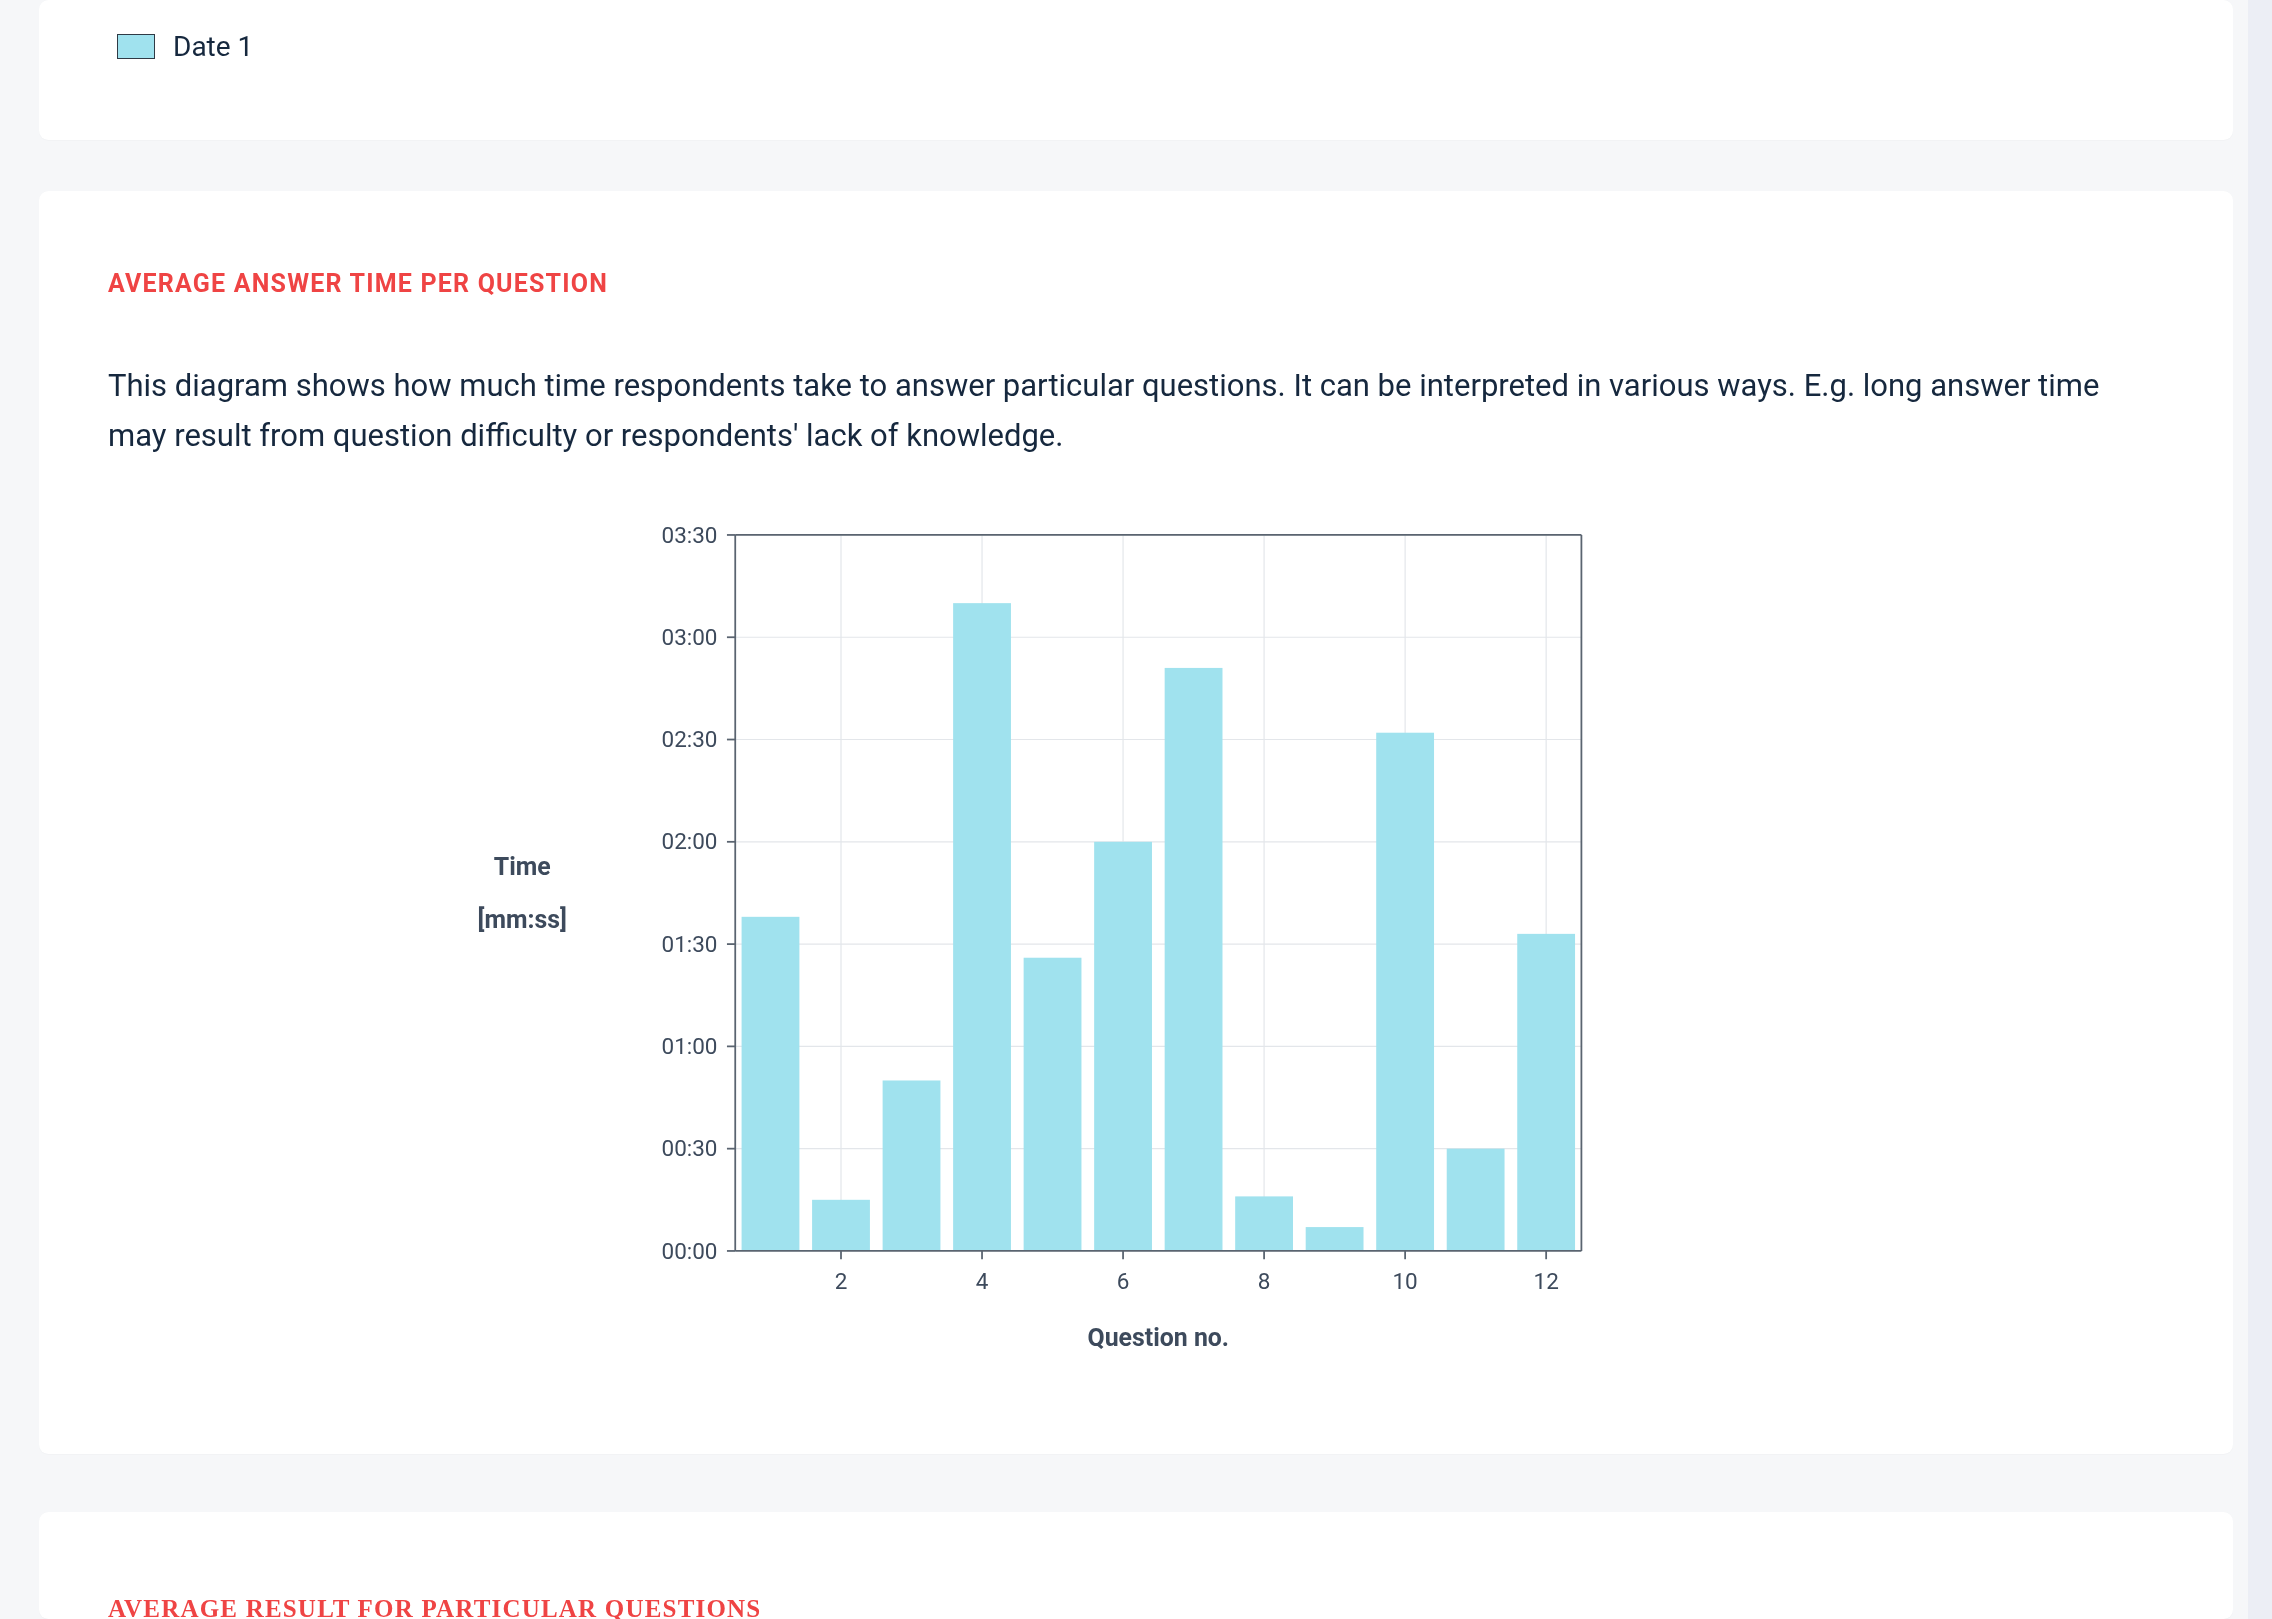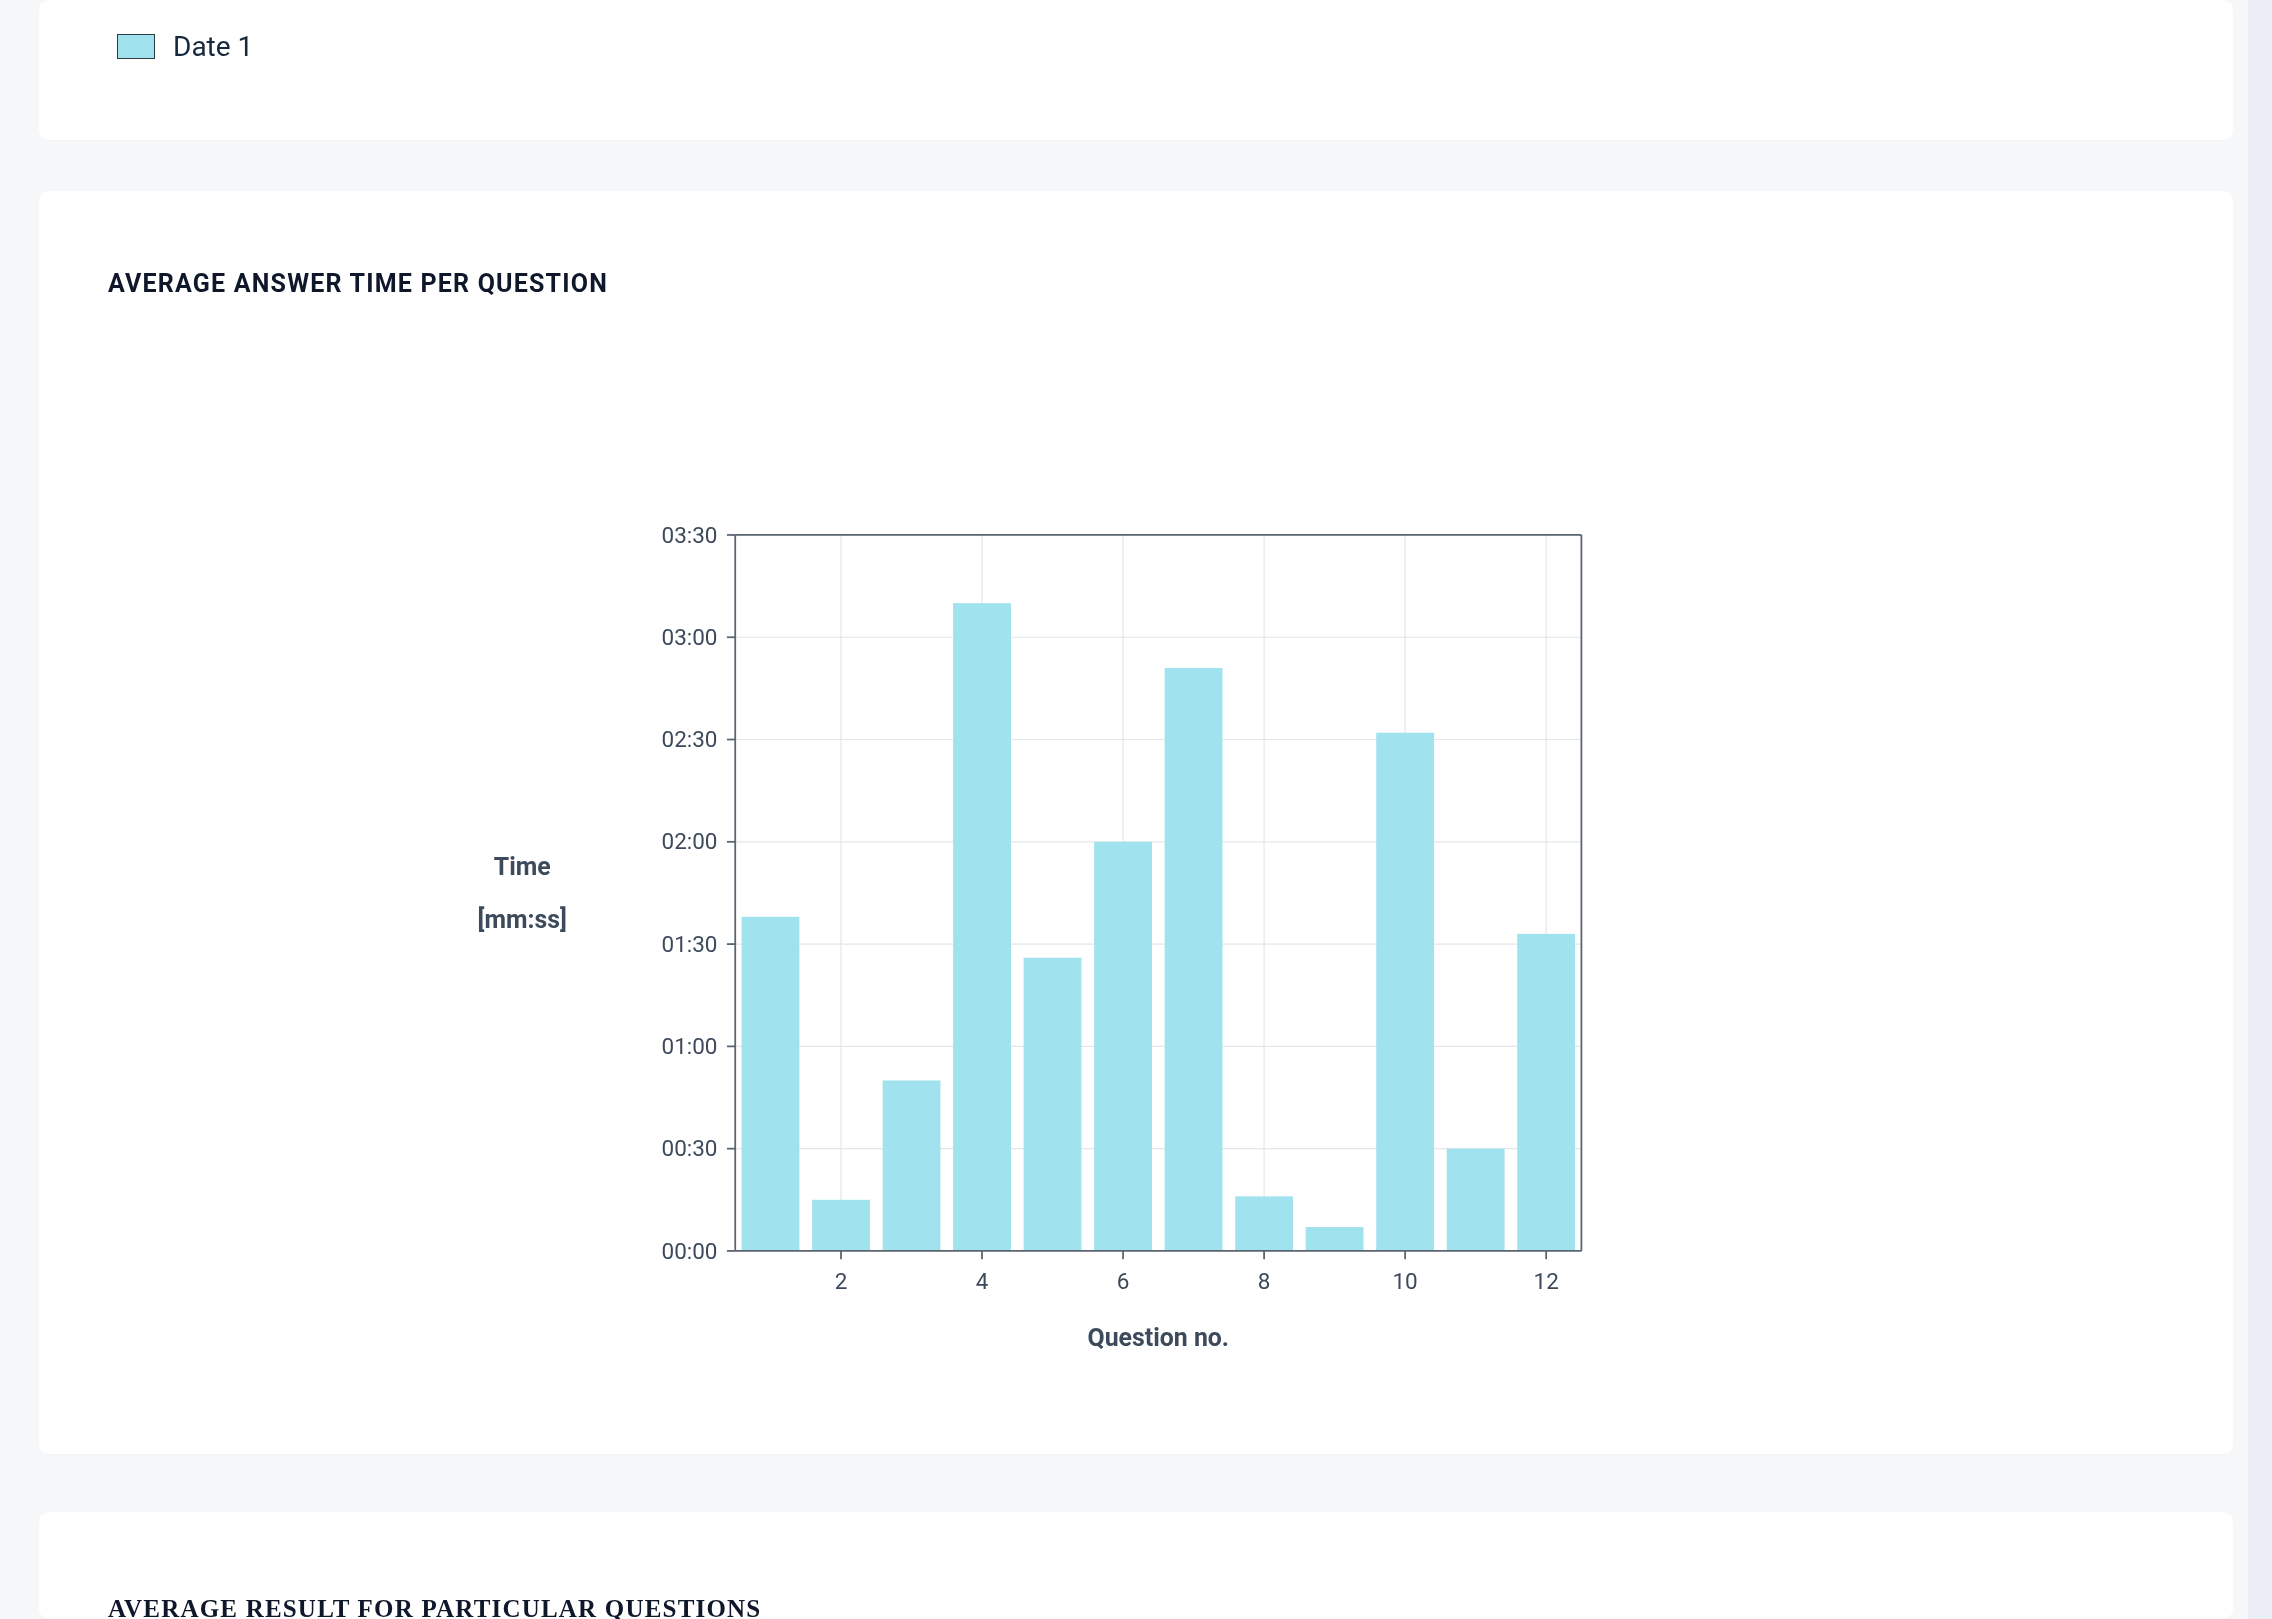--- a/index.html
+++ b/index.html
@@ -44,21 +44,21 @@
     color: #16283e;
   }
 
   .section-title {
     position: absolute;
     left: 69px;
     top: 78px;
     font-size: 25px;
     font-weight: 700;
     letter-spacing: 1.2px;
-    color: #0f172a;
+    color: #ef4444;
   }
   .card3 .section-title { top: 83px; font-family: Liberation Serif, serif; }
 
   .section-desc {
     position: absolute;
     left: 69px;
     right: 69px;
     top: 170px;
     font-size: 31px;
     line-height: 1.62;
@@ -91,20 +91,21 @@
 
 <div class="card card1">
   <div class="legend-row">
     <div class="legend-swatch"></div>
     <div class="legend-label">Date 1</div>
   </div>
 </div>
 
 <div class="card card2">
   <div class="section-title">AVERAGE ANSWER TIME PER QUESTION</div>
+  <div class="section-desc">This diagram shows how much time respondents take to answer particular questions. It can be interpreted in various ways. E.g. long answer time may result from question difficulty or respondents' lack of knowledge.</div>
 
   <div class="chart-wrap">
     <svg id="chart-svg" class="chart-svg" width="1574" height="900" viewBox="0 0 2660 1520">
         <text x="1030" y="1263" class="tick-label ytick-label">00:00</text>
         <line x1="1060" x2="2490" y1="1077.142857142857" y2="1077.142857142857" class="grid-line"></line>
         <text x="1030" y="1090.142857142857" class="tick-label ytick-label">00:30</text>
         <line x1="1060" x2="2490" y1="904.2857142857142" y2="904.2857142857142" class="grid-line"></line>
         <text x="1030" y="917.2857142857142" class="tick-label ytick-label">01:00</text>
         <line x1="1060" x2="2490" y1="731.4285714285714" y2="731.4285714285714" class="grid-line"></line>
         <text x="1030" y="744.4285714285714" class="tick-label ytick-label">01:30</text>

